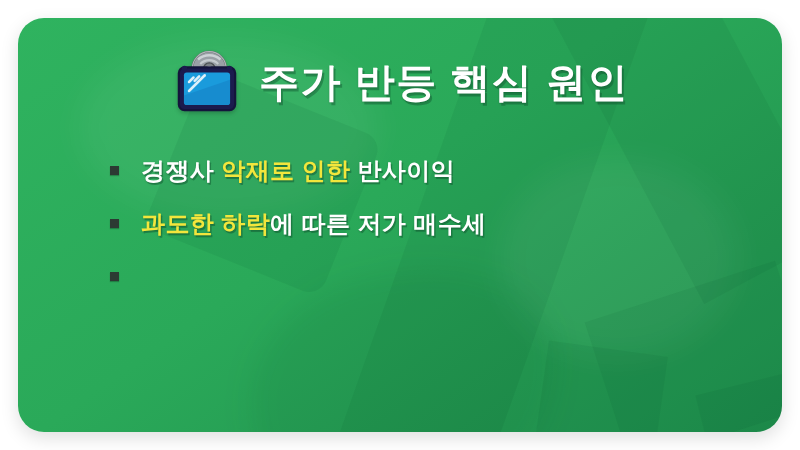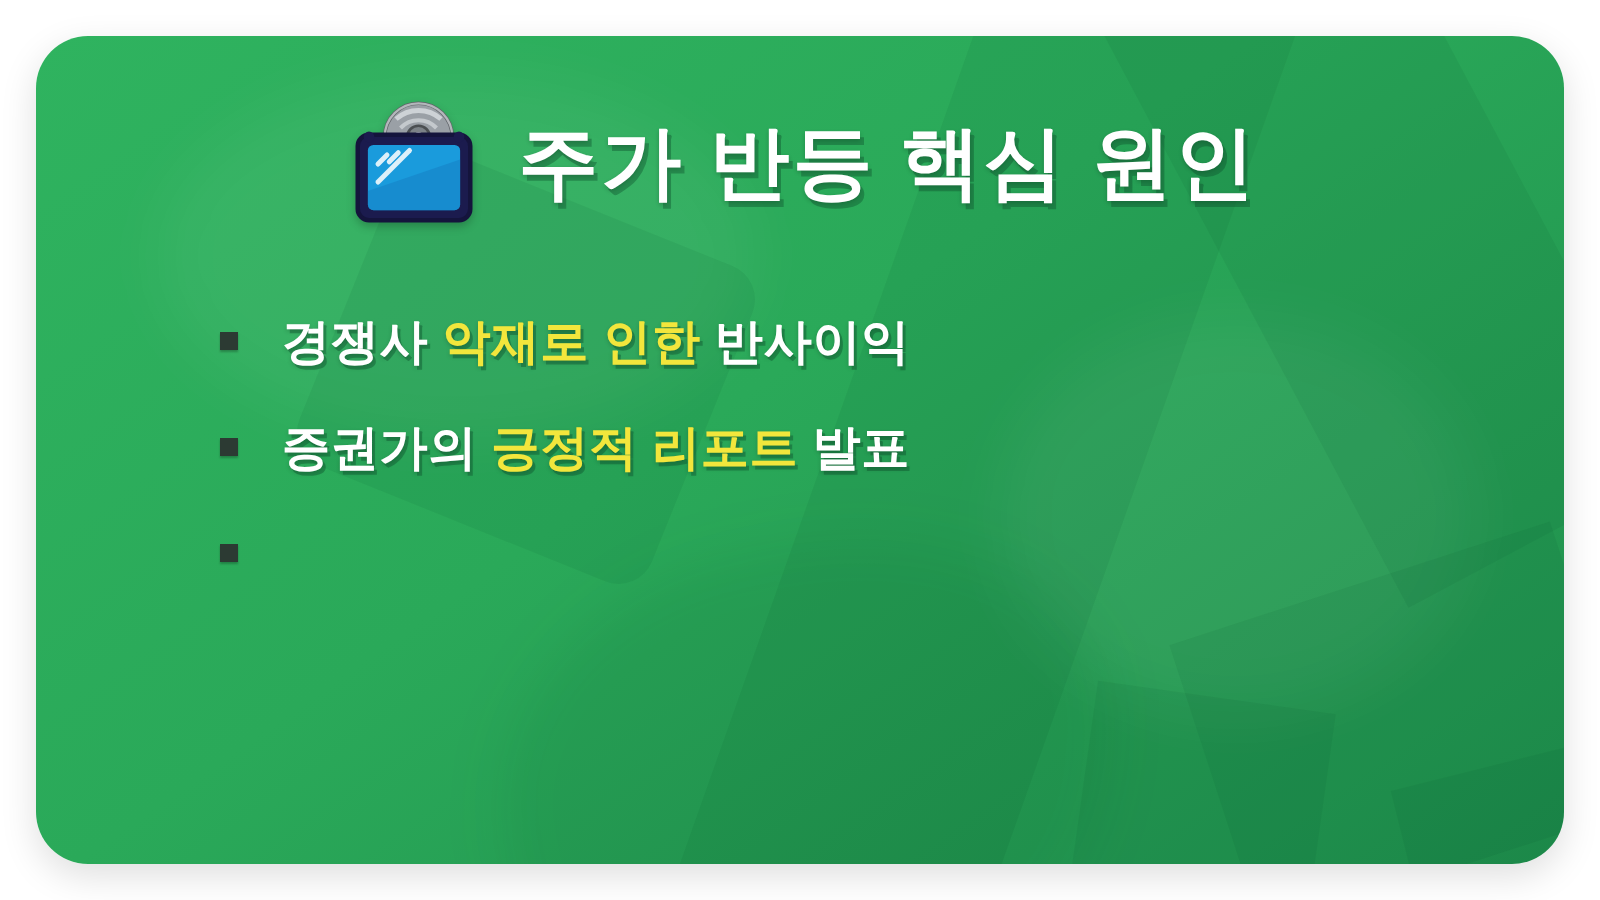--- a/index.html
+++ b/index.html
@@ -194,25 +194,25 @@
         <div class="title">주가 반등 핵심 원인</div>
       </div>
 
       <div class="bullets">
 
         <div class="bullet-row">
           <span class="bullet-marker"></span>
           <span class="bullet-text"><span>경쟁사 </span><span class="hl">악재로 인한</span><span> 반사이익</span></span>
         </div>
 
-
         <div class="bullet-row">
           <span class="bullet-marker"></span>
-          <span class="bullet-text"><span>증권가의 </span><span class="hl">긍정적 리포트</span><span> 발표</span></span>
+          <span class="bullet-text"><span class="hl">과도한 하락</span><span>에 따른 저가 매수세</span></span>
         </div>
+
 
         <div class="bullet-row">
           <span class="bullet-marker"></span>
         </div>
 
       </div>
 
     </div>
   </div>
 </div>

